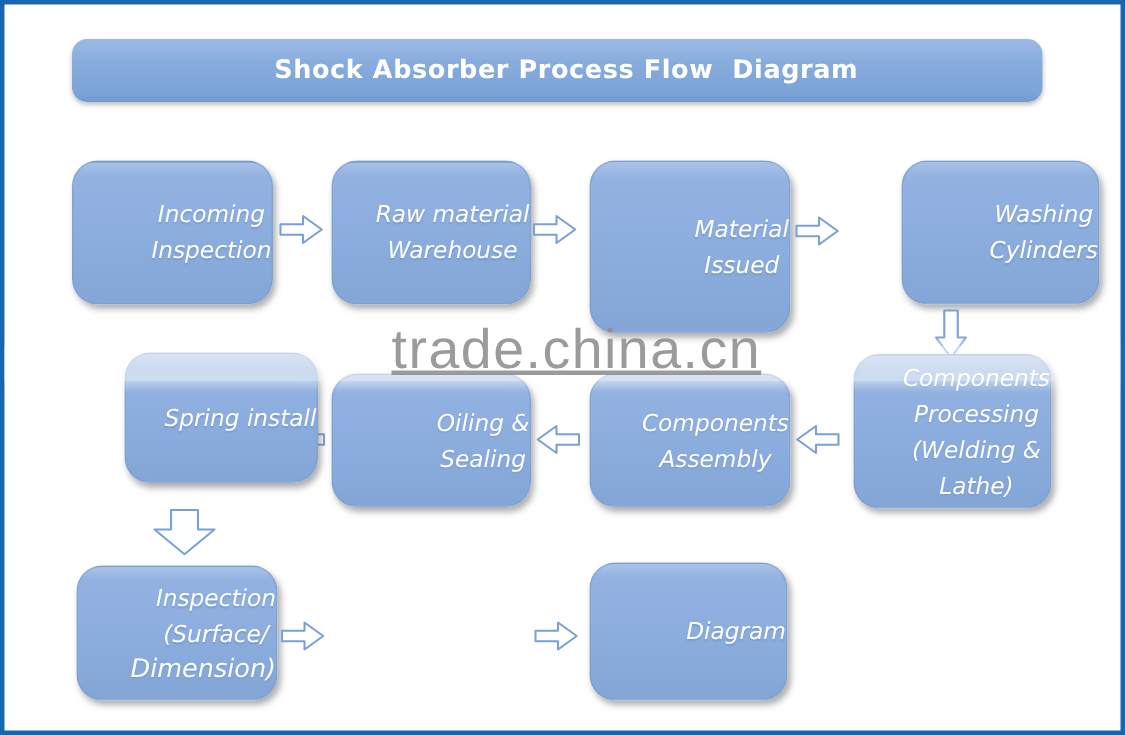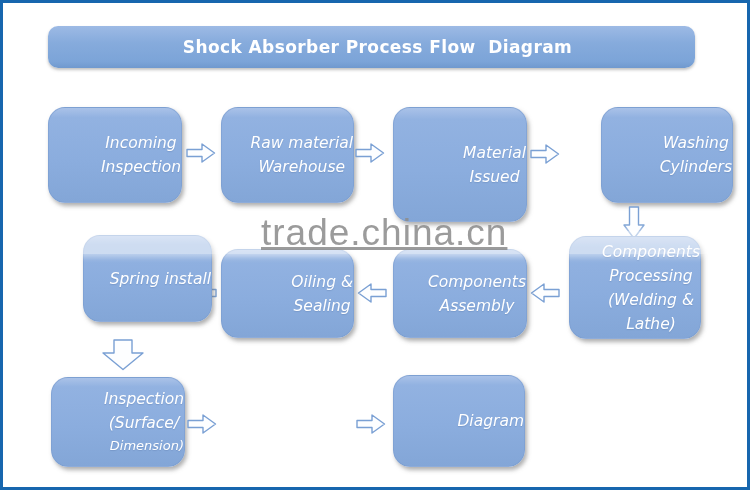--- a/index.html
+++ b/index.html
@@ -30,21 +30,21 @@
     display:flex;flex-direction:column;align-items:flex-end;justify-content:center;
     color:#ffffff;text-align:center;
     box-sizing:border-box;
     font-style:italic;
   }
   .lbl{
     white-space:pre-line;
     font-size:15.5px;line-height:24px;
     text-shadow:0 1px 1px rgba(90,120,170,0.35);
   }
-  .lbl.sub{font-size:13px;line-height:22px;}
+  .lbl.sub{font-size:17px;line-height:22px;}
   .arrow{position:absolute;}
   .arrow polygon{fill:#fdfeff;stroke:#7aa0d4;stroke-width:1.4;stroke-linejoin:round;}
   .wm-band{
     position:absolute;left:0;right:0;top:228px;height:23px;
     background:rgba(255,255,255,0.55);
     box-shadow:0 0 6px 3px rgba(255,255,255,0.45);
   }
   .wm-text{
     position:absolute;left:258px;top:209px;
     font-size:37px;color:#8e8e8e;opacity:0.88;

